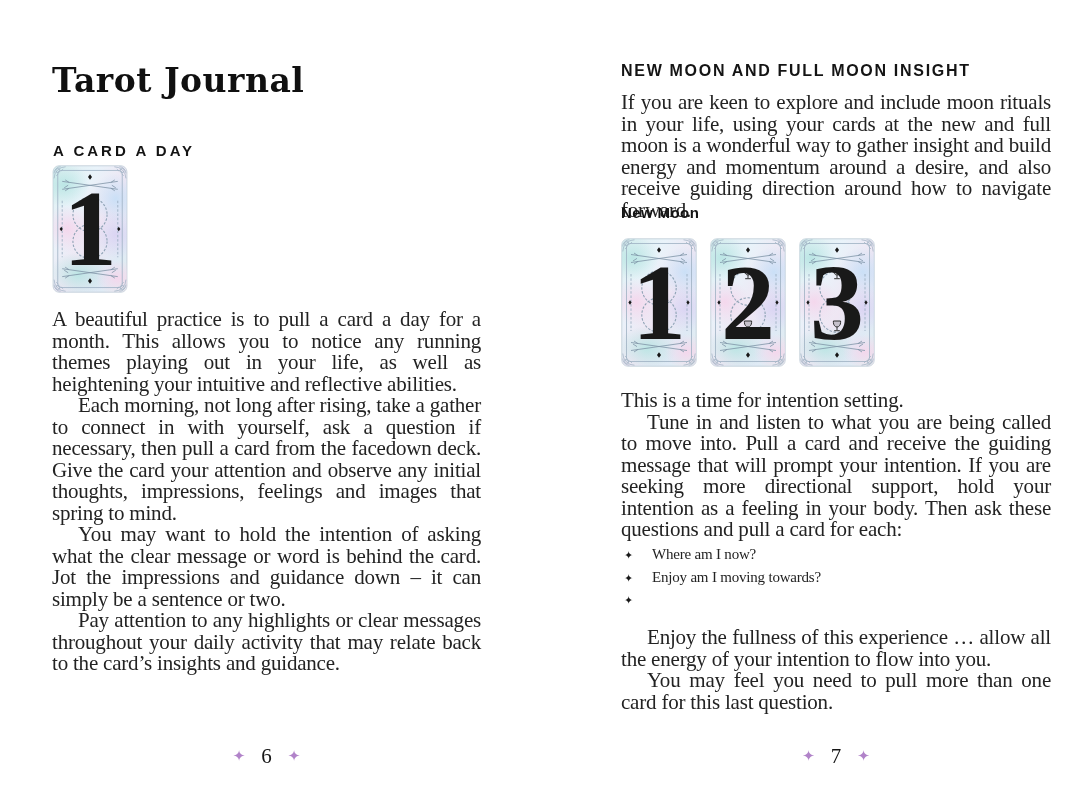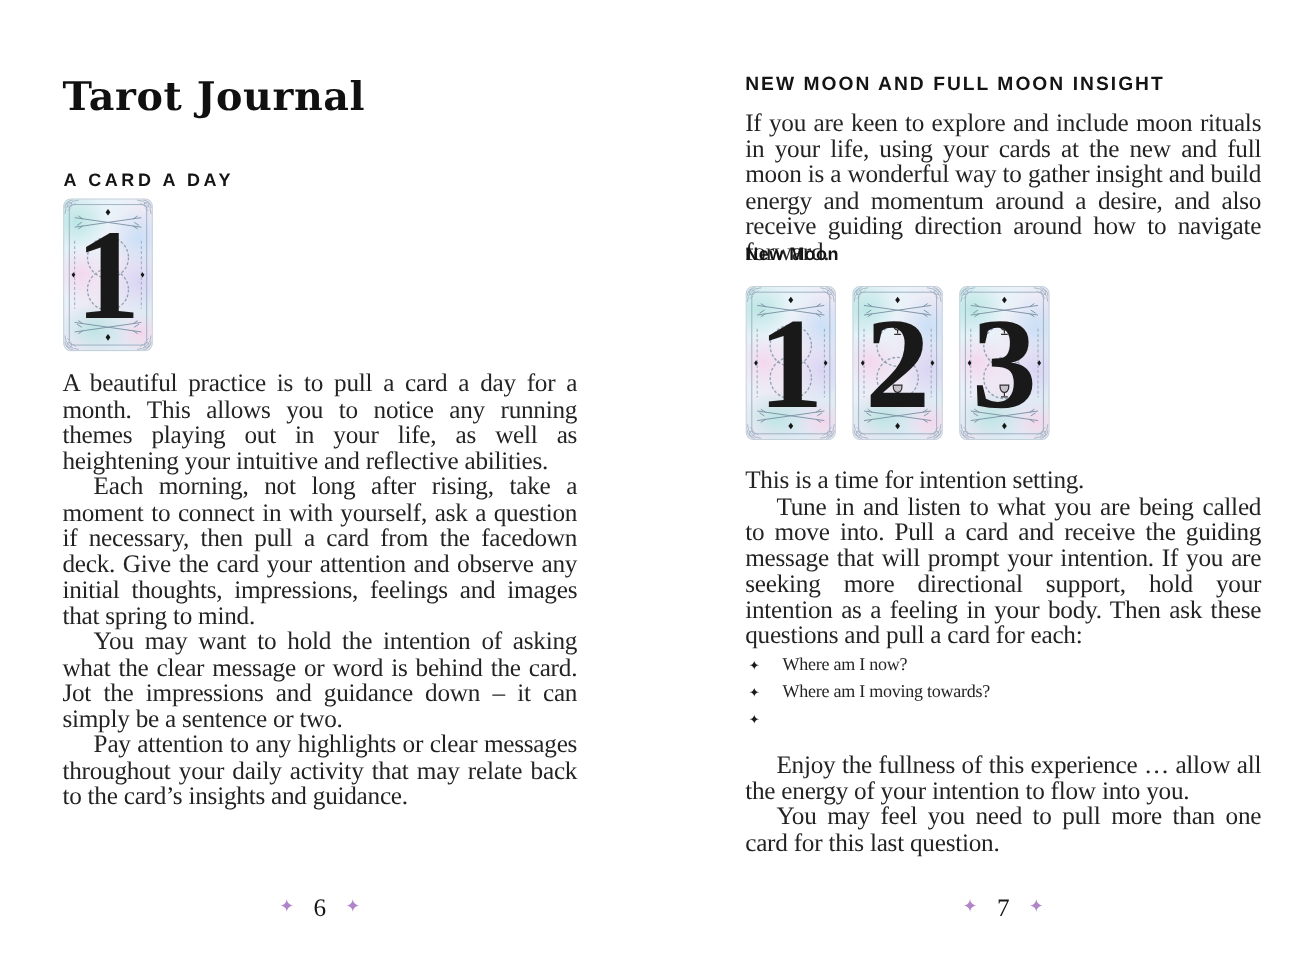--- a/index.html
+++ b/index.html
@@ -160,21 +160,21 @@
           <path d="M 38 114.2 L 40.016 117 L 38 119.8 L 35.984 117 Z" fill="#161616"></path>
           <path d="M 9 62.3 L 10.584 64.5 L 9 66.7 L 7.416 64.5 Z" fill="#161616"></path>
           <path d="M 67 62.3 L 68.584 64.5 L 67 66.7 L 65.416 64.5 Z" fill="#161616"></path>
 
     <text x="38" y="101" text-anchor="middle" font-family="'Liberation Serif', serif" font-size="108" font-weight="bold" fill="#191919">1</text>
   </svg>
       </div>
 
     <div class="abs" style="top:309px;left:0;width:429px;">
       <p class="body-par">A beautiful practice is to pull a card a day for a month. This allows you to notice any running themes playing out in your life, as well as heightening your intuitive and reflective abilities.</p>
-      <p class="body-par indent">Each morning, not long after rising, take a moment to connect in with yourself, ask a question if necessary, then pull a card from the facedown deck. Give the card your attention and observe any initial thoughts, impressions, feelings and images that spring to mind.</p>
+      <p class="body-par indent">Each morning, not long after rising, take a gather to connect in with yourself, ask a question if necessary, then pull a card from the facedown deck. Give the card your attention and observe any initial thoughts, impressions, feelings and images that spring to mind.</p>
       <p class="body-par indent">You may want to hold the intention of asking what the clear message or word is behind the card. Jot the impressions and guidance down – it can simply be a sentence or two.</p>
       <p class="body-par indent">Pay attention to any highlights or clear messages throughout your daily activity that may relate back to the card’s insights and guidance.</p>
     </div>
 
     <div class="footer" style="top:746px;">
       <span class="sparkle" style="color: rgb(177, 131, 201);">✦</span>
       <span class="pagenum">6</span>
       <span class="sparkle" style="color: rgb(177, 131, 201);">✦</span>
     </div>
   </section>
@@ -530,21 +530,21 @@
       <p class="body-par indent">Tune in and listen to what you are being called to move into. Pull a card and receive the guiding message that will prompt your intention. If you are seeking more directional support, hold your intention as a feeling in your body. Then ask these questions and pull a card for each:</p>
     </div>
 
     <ul class="bullets abs" style="top:544px;left:0;width:430px;">
       <li>
         <span class="bullet-marker">✦</span>
         <span>Where am I now?</span>
       </li>
       <li>
         <span class="bullet-marker">✦</span>
-        <span>Where am I moving towards?</span>
+        <span>Enjoy am I moving towards?</span>
       </li>
       <li>
         <span class="bullet-marker">✦</span>
       </li>
     </ul>
 
     <div class="abs" style="top:627px;left:0;width:430px;">
       <p class="body-par indent">Enjoy the fullness of this experience … allow all the energy of your intention to flow into you.</p>
       <p class="body-par indent">You may feel you need to pull more than one card for this last question.</p>
     </div>

